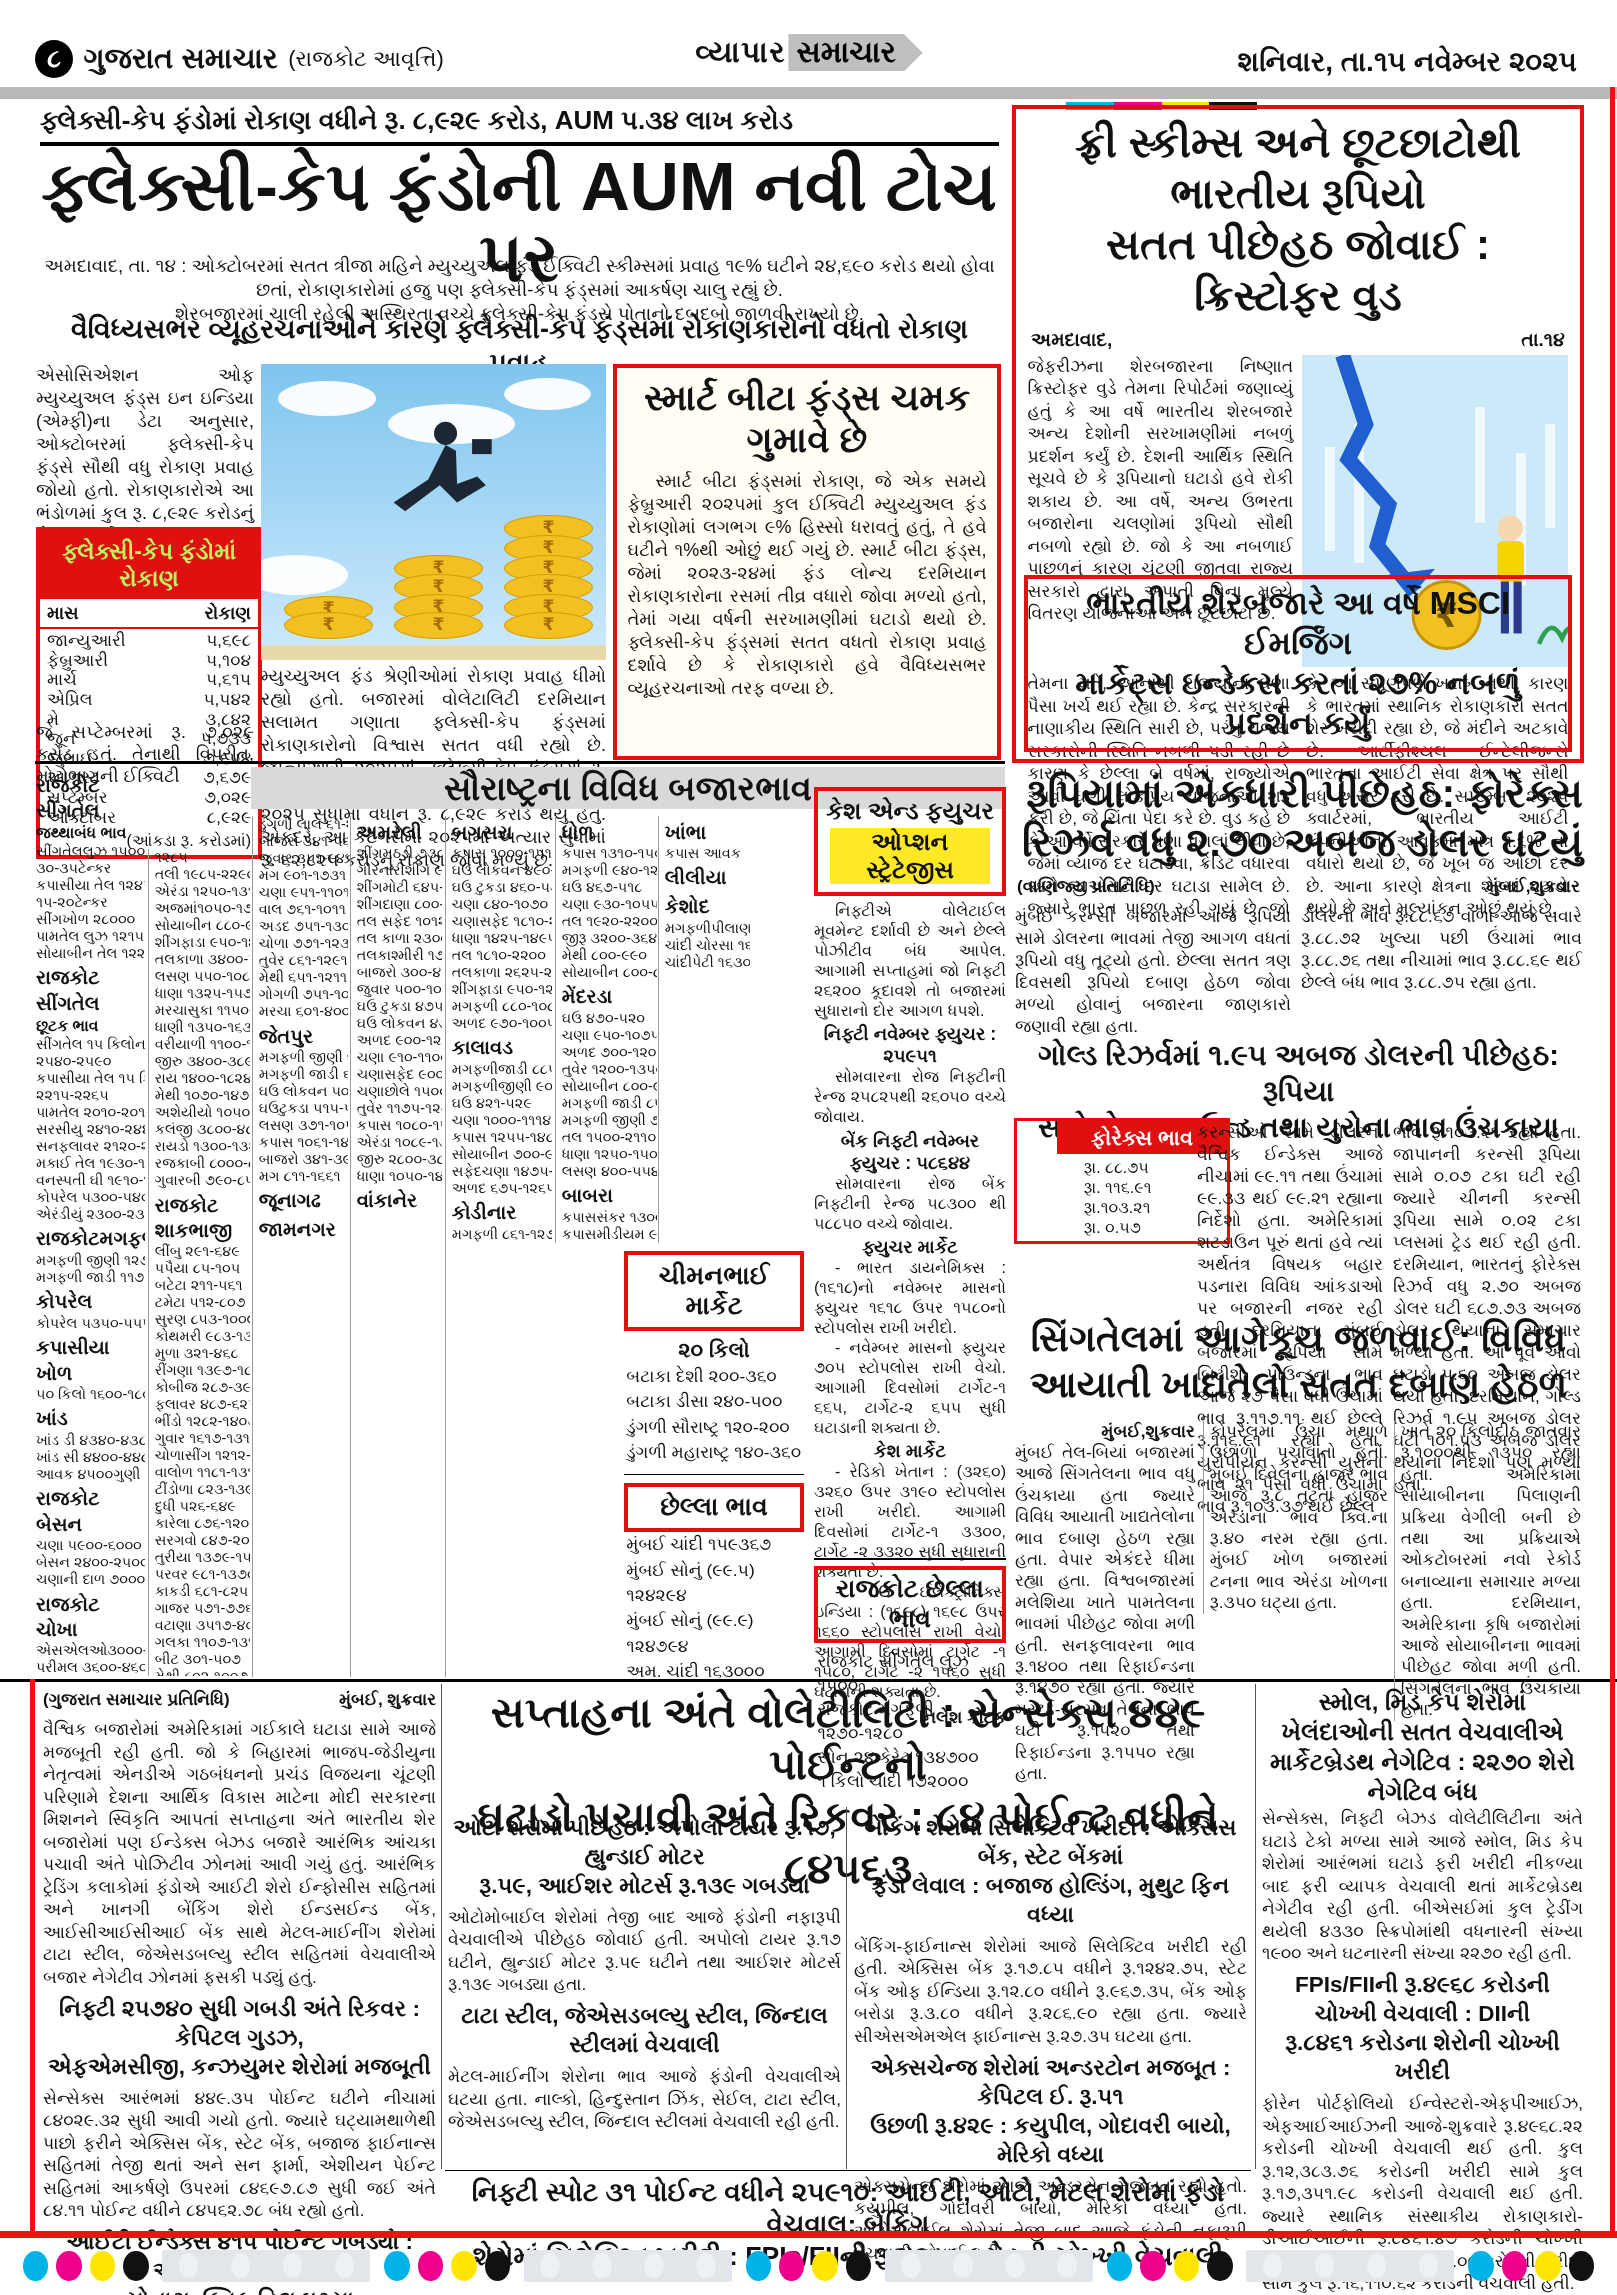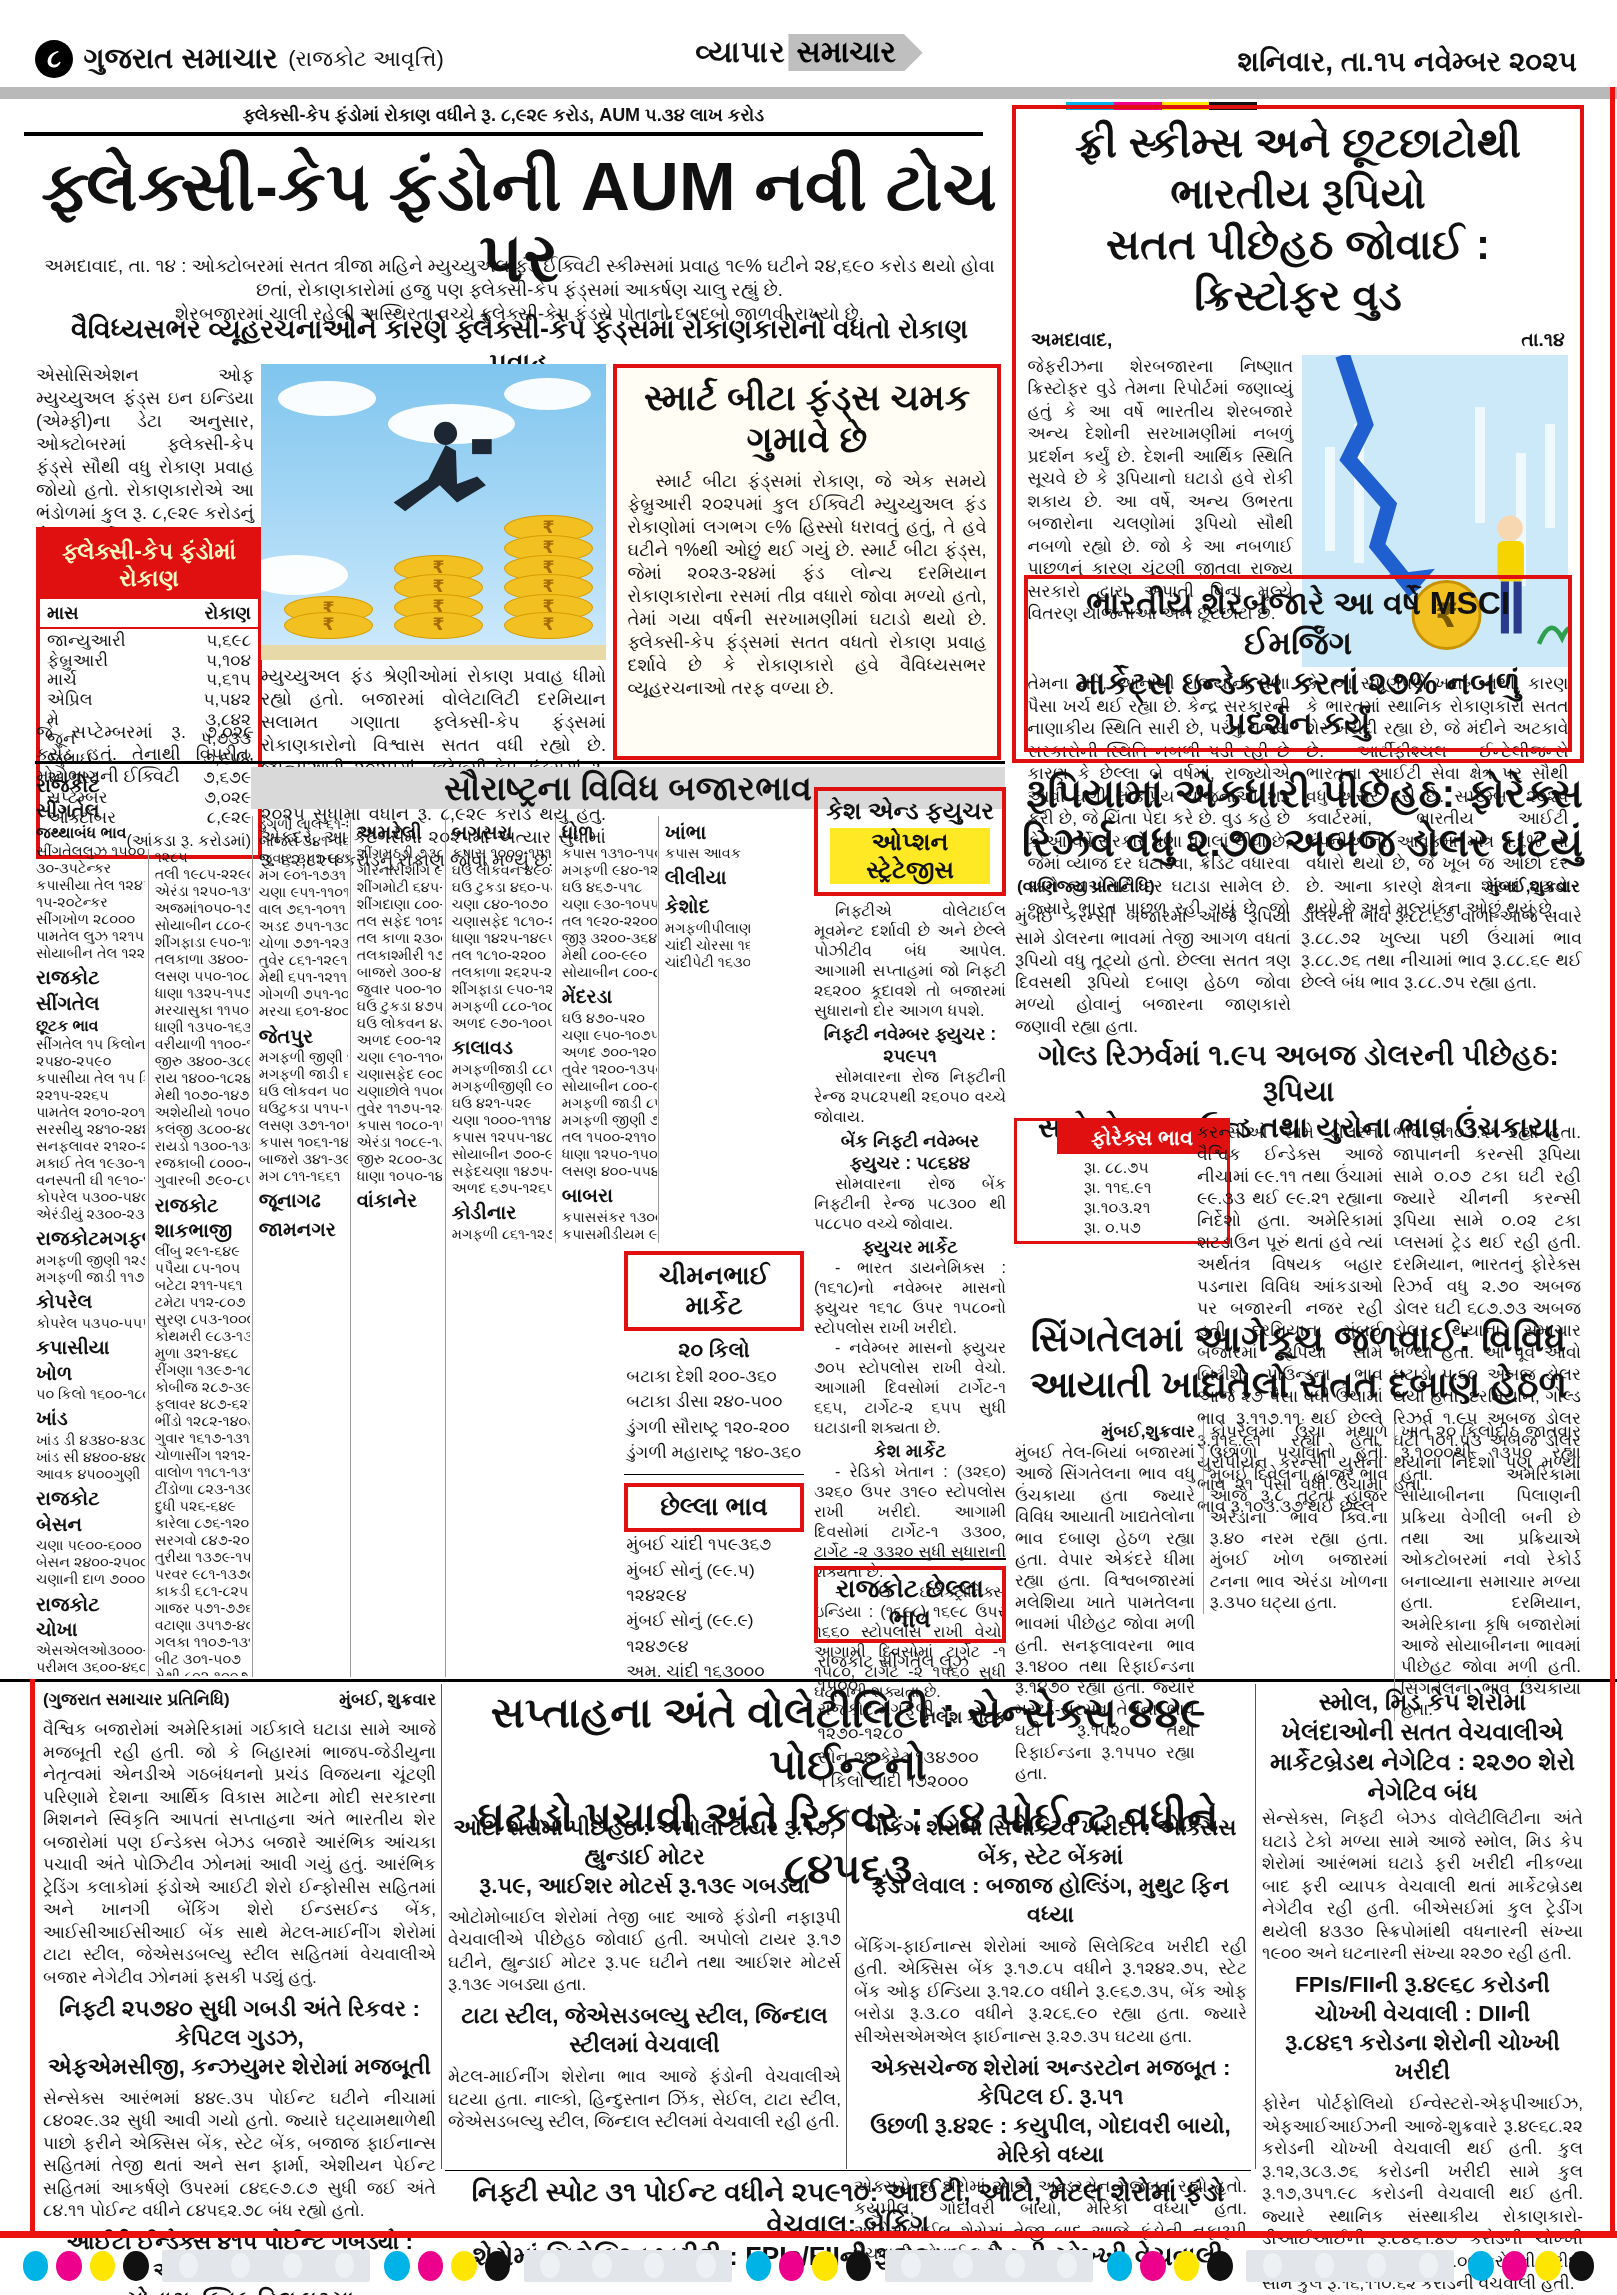--- a/index.html
+++ b/index.html
@@ -14,27 +14,27 @@
   .ed-name{font-size:22px;font-weight:normal;}
   .mast-center{left:676px;top:34px;width:266px;text-align:center;}
   .mast-center .w1{font-size:30px;font-weight:bold;letter-spacing:1.2px;}
   .mast-center .arrow{position:relative;display:inline-block;background:#bfbfbf;color:#000;font-size:30px;font-weight:bold;padding:1.2px 26.6px 1.2px 8px;
      clip-path:polygon(0 0,86% 0,100% 50%,86% 100%,0 100%);}
   .mast-right{right:40px;top:46px;font-size:28px;font-weight:bold;text-align:right;}
   .mast-band{left:0;top:87px;width:1617px;height:11.6px;background:#b9b9b9;}
   .calib{left:1066px;top:102px;width:191px;height:8px;display:flex;}
   .calib div{flex:1;}
   
-  .kicker{left:24px;top:105px;width:959px;font-size:18px;font-weight:bold;text-align:center;border-bottom:4px solid #000;padding-bottom:5.8px;}
+  .kicker{left:40px;top:105px;width:959px;font-size:26px;font-weight:bold;border-bottom:4px solid #000;padding-bottom:5.8px;}
   .lead-hl{left:35px;top:151px;width:968px;font-size:68px;font-weight:800;text-align:center;line-height:1.05;}
   .lead-intro{left:40px;top:254px;width:959px;font-size:18.5px;line-height:24px;}
   .lead-sub{left:40px;top:312px;width:959px;font-size:27px;font-weight:bold;text-align:center;line-height:34px;}
   .colA1{left:36px;top:364px;width:218px;font-size:18px;line-height:23px;}
   .fund-table{left:36px;top:527px;width:218px;border:4px solid #e01010;background:#fff;}
-  .ft-title{background:#e01010;color:#fef9c3;font-size:23px;font-weight:bold;text-align:center;padding:7px 2.3px;}
+  .ft-title{background:#e01010;color:#bef264;font-size:23px;font-weight:bold;text-align:center;padding:7px 2.3px;}
   .ft-head{display:flex;justify-content:space-between;font-size:18px;font-weight:bold;padding:3.5px 7px;border-bottom:2.3px solid #e01010;}
   .ft-body{padding:2.3px 7px 3.5px 7px;}
   .kv-row{display:flex;justify-content:space-between;font-size:17px;line-height:19.6px;}
   .ft-note{font-size:16px;text-align:right;padding:1.2px 7px 4.6px 0;}
   .colA2{left:36px;top:721px;width:218px;font-size:18px;line-height:22px;}
   .illo1{left:261px;top:364px;width:345px;height:296px;background:linear-gradient(#7fc5ee,#cfeafd);overflow:hidden;}
   .cloud{position:absolute;background:#fff;border-radius:50%;opacity:.95;}
   .coin{position:absolute;width:87px;height:25.4px;background:#f2c020;border:1.7px solid #d89c00;border-radius:50%;color:#a66d00;font-size:17.3px;font-weight:bold;text-align:center;line-height:23px;}
   .illo1-ground{position:absolute;left:0;bottom:0;width:100%;height:15px;background:#e7d9a8;}
   .colB1{left:261px;top:665px;width:345px;font-size:18px;line-height:23px;}

